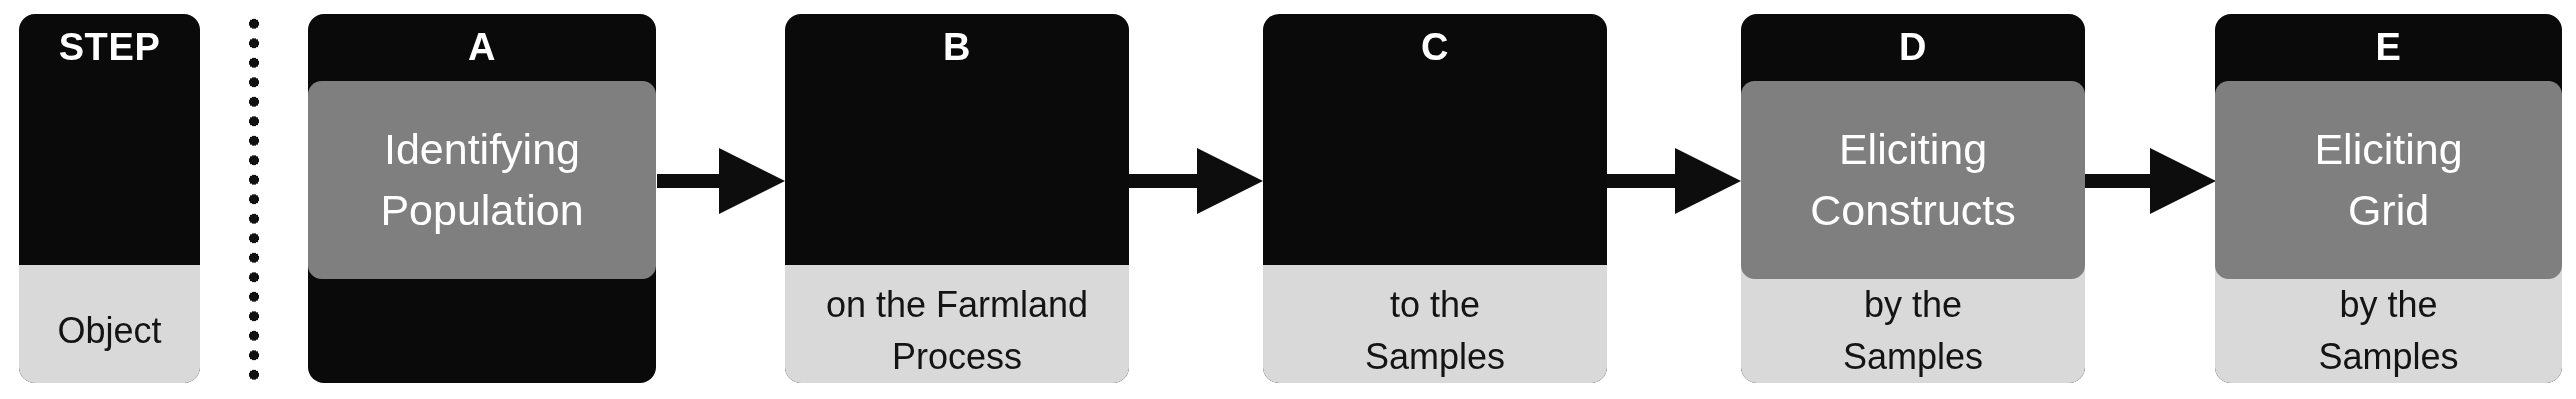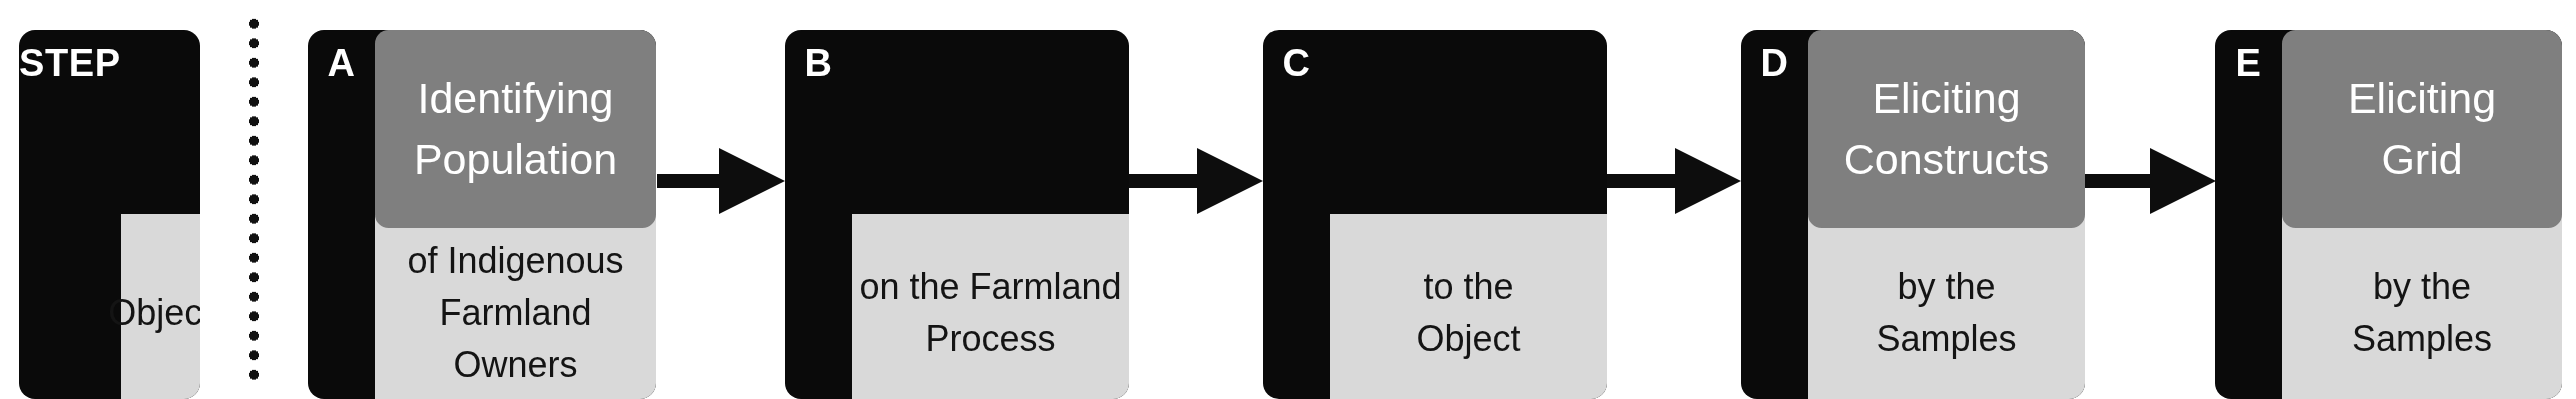--- a/index.html
+++ b/index.html
@@ -19,21 +19,21 @@
     background:var(--canvas-bg);
     font-family:"Liberation Sans", sans-serif;
     overflow:hidden;
   }
   .block{
     position:absolute;
     top:14.2px;height:369px;
     background:var(--header-bg);
     border-radius:16px;
     overflow:hidden;
-    display:flex;flex-direction:row;margin-top:16px;
+    display:flex;flex-direction:column;
   }
   .pos-step{left:19px;width:181px}
   .pos-a{left:308px;width:348px}
   .pos-b{left:785px;width:344px}
   .pos-c{left:1263px;width:344px}
   .pos-d{left:1741px;width:344px}
   .pos-e{left:2215px;width:347px}
   .hdr{
     height:67px;flex:0 0 67px;
     display:flex;align-items:center;justify-content:center;
@@ -106,24 +106,20 @@
     </div>
   </div>
 
   <div class="dots"></div>
 
   <div class="block pos-a">
     <div class="hdr">
       <span>A</span>
     </div>
     <div class="body">
-      <div class="objbg">
-        <span class="objtext">of Indigenous
-Farmland Owners</span>
-      </div>
       <div class="proc">
         <span class="proctext">Identifying
 Population</span>
       </div>
     </div>
   </div>
 
   <div class="arrow arrow-1">
     <div class="shaft"></div>
     <div class="head"></div>
@@ -146,21 +142,21 @@
     <div class="head"></div>
   </div>
 
   <div class="block pos-c">
     <div class="hdr">
       <span>C</span>
     </div>
     <div class="body">
       <div class="objbg">
         <span class="objtext">to the
-Object</span>
+Samples</span>
       </div>
     </div>
   </div>
 
   <div class="arrow arrow-3">
     <div class="shaft"></div>
     <div class="head"></div>
   </div>
 
   <div class="block pos-d">

